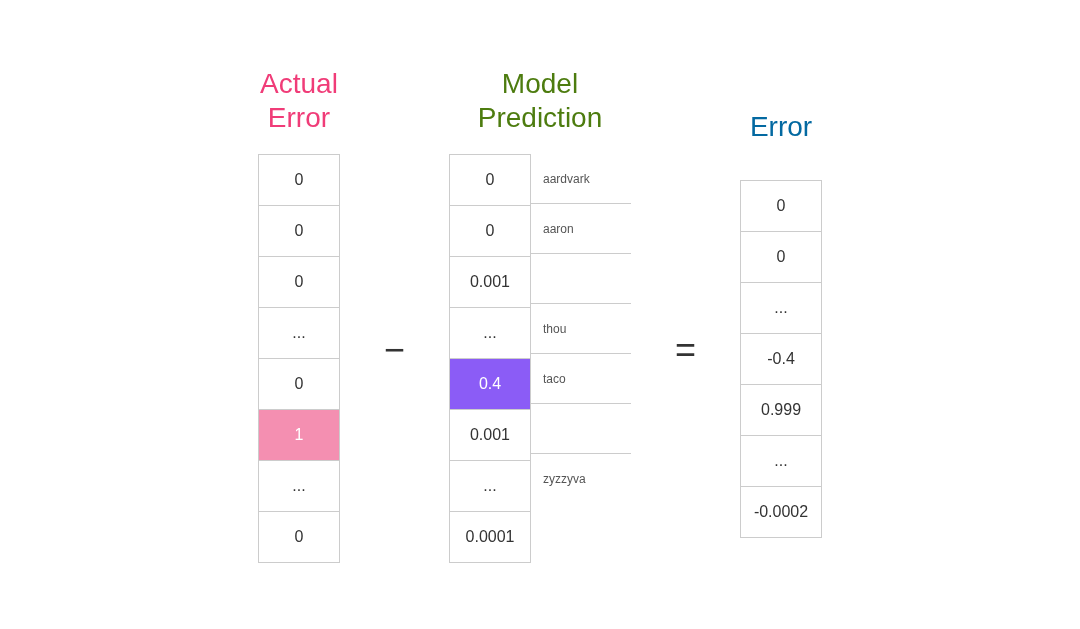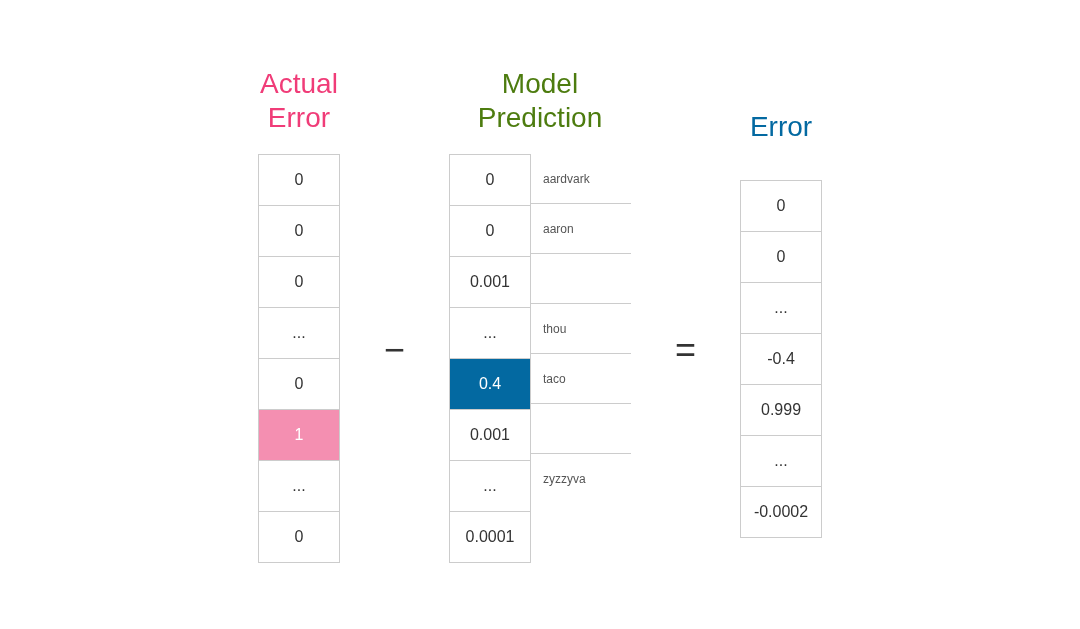--- a/index.html
+++ b/index.html
@@ -73,21 +73,21 @@
     .cell-number:last-child {
       border-right: none;
     }
 
     .highlight-pink {
       background-color: #f48fb1;
       color: #fff;
     }
 
     .highlight-pink-cell {
-      background-color: #0369a1;
+      background-color: #8b5cf6;
       color: #fff;
     }
 
     .operator {
       font-size: 36px;
       color: #333;
       margin: 0 30px;
       margin-top: 70px;
       align-self: center;
       font-weight: 300;

